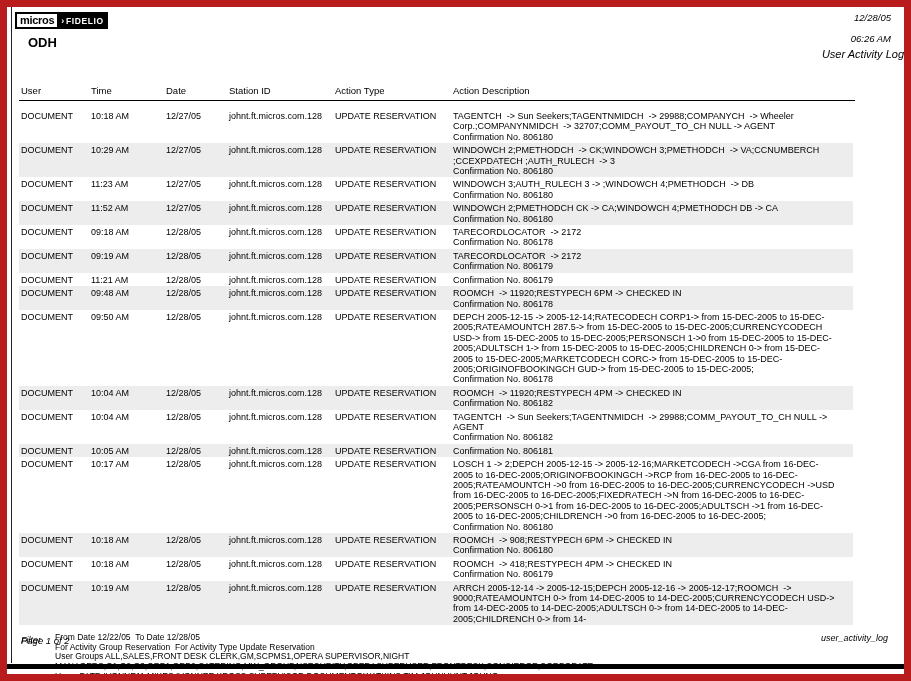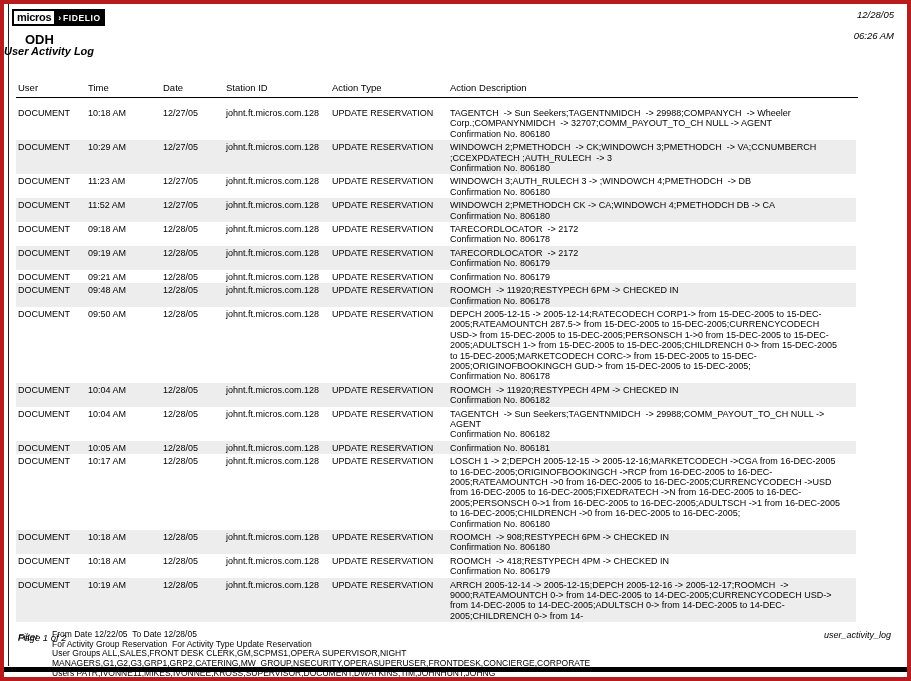--- a/index.html
+++ b/index.html
@@ -1,35 +1,35 @@
 <!DOCTYPE html>
 <html><head>
 <meta charset="utf-8">
 <style>
   * { margin:0; padding:0; box-sizing:border-box; }
   html,body { background:#fff; }
   .page {
     position:relative; width:911px; height:681px;
-    border:4px solid #b91c1c; background:#fff; overflow:hidden;
+    border:7px solid #b91c1c; background:#fff; overflow:hidden;
     font-family:"Liberation Sans", sans-serif; color:#000;
   }
   .inner-left-line { position:absolute; left:4px; top:0; bottom:11px; width:1px; background:#222; }
   .bottom-bar { position:absolute; left:0; right:0; bottom:5px; height:5px; background:#000; }
 
   
   .report-header { position:relative; height:78px; }
   .logo { position:absolute; left:8px; top:5px; display:flex; align-items:stretch; font-weight:bold; }
   .logo-micros { border:2px solid #000; background:#fff; color:#000; font-size:11px; line-height:13px; padding:0 3px; letter-spacing:-0.3px; }
   .logo-fidelio { background:#000; color:#fff; font-size:8.5px; padding:0 4px 0 2px; display:flex; align-items:center; letter-spacing:0.6px; }
   .logo-arrow { font-size:9px; margin-right:1px; font-weight:bold; }
   .prop-code { position:absolute; left:21px; top:28px; font-size:13px; font-weight:bold; }
   .hotel-name { position:absolute; left:0; right:0; top:5px; text-align:center; font-size:11.5px; font-weight:bold; font-style:italic; }
   .print-date { position:absolute; right:13px; top:5px; font-size:9.5px; font-style:italic; }
   .print-time { position:absolute; right:13px; top:26px; font-size:9.5px; font-style:italic; }
-  .report-title { position:absolute; left:0; right:0; top:41px; text-align:left; font-size:11px; font-weight:bold; font-style:italic; }
+  .report-title { position:absolute; left:0; right:0; top:41px; text-align:right; font-size:11px; font-weight:normal; font-style:italic; }
 
   
   .thead { display:flex; margin:0 49px 0 12px; font-size:9.5px; }
   .thead-rule { margin:4px 49px 0 12px; border-top:1.5px solid #000; }
   .tbody { margin:8px 51px 0 12px; height:520px; overflow:hidden; }
   .trow { display:flex; padding:2px 0 1px; font-size:9px; line-height:10.4px; }
   .trow:nth-child(even) { background:#ededed; }
   .c { flex:none; }
   .c-user    { width:72px;  padding-left:2px; }
   .c-time    { width:42px; }
@@ -145,21 +145,21 @@
       <div class="c c-station">johnt.ft.micros.com.128</div>
       <div class="c c-atype">UPDATE RESERVATION</div>
       <div class="c c-desc">
         <div class="desc-main">TARECORDLOCATOR  -&gt; 2172</div>
         <div class="desc-conf">Confirmation No. 806179</div>
       </div>
     </div>
 
     <div class="trow">
       <div class="c c-user">DOCUMENT</div>
-      <div class="c c-time">09:21 AM</div>
+      <div class="c c-time">11:21 AM</div>
       <div class="c c-date">12/28/05</div>
       <div class="c c-station">johnt.ft.micros.com.128</div>
       <div class="c c-atype">UPDATE RESERVATION</div>
       <div class="c c-desc">
         <div class="desc-conf">Confirmation No. 806179</div>
       </div>
     </div>
 
     <div class="trow">
       <div class="c c-user">DOCUMENT</div>

